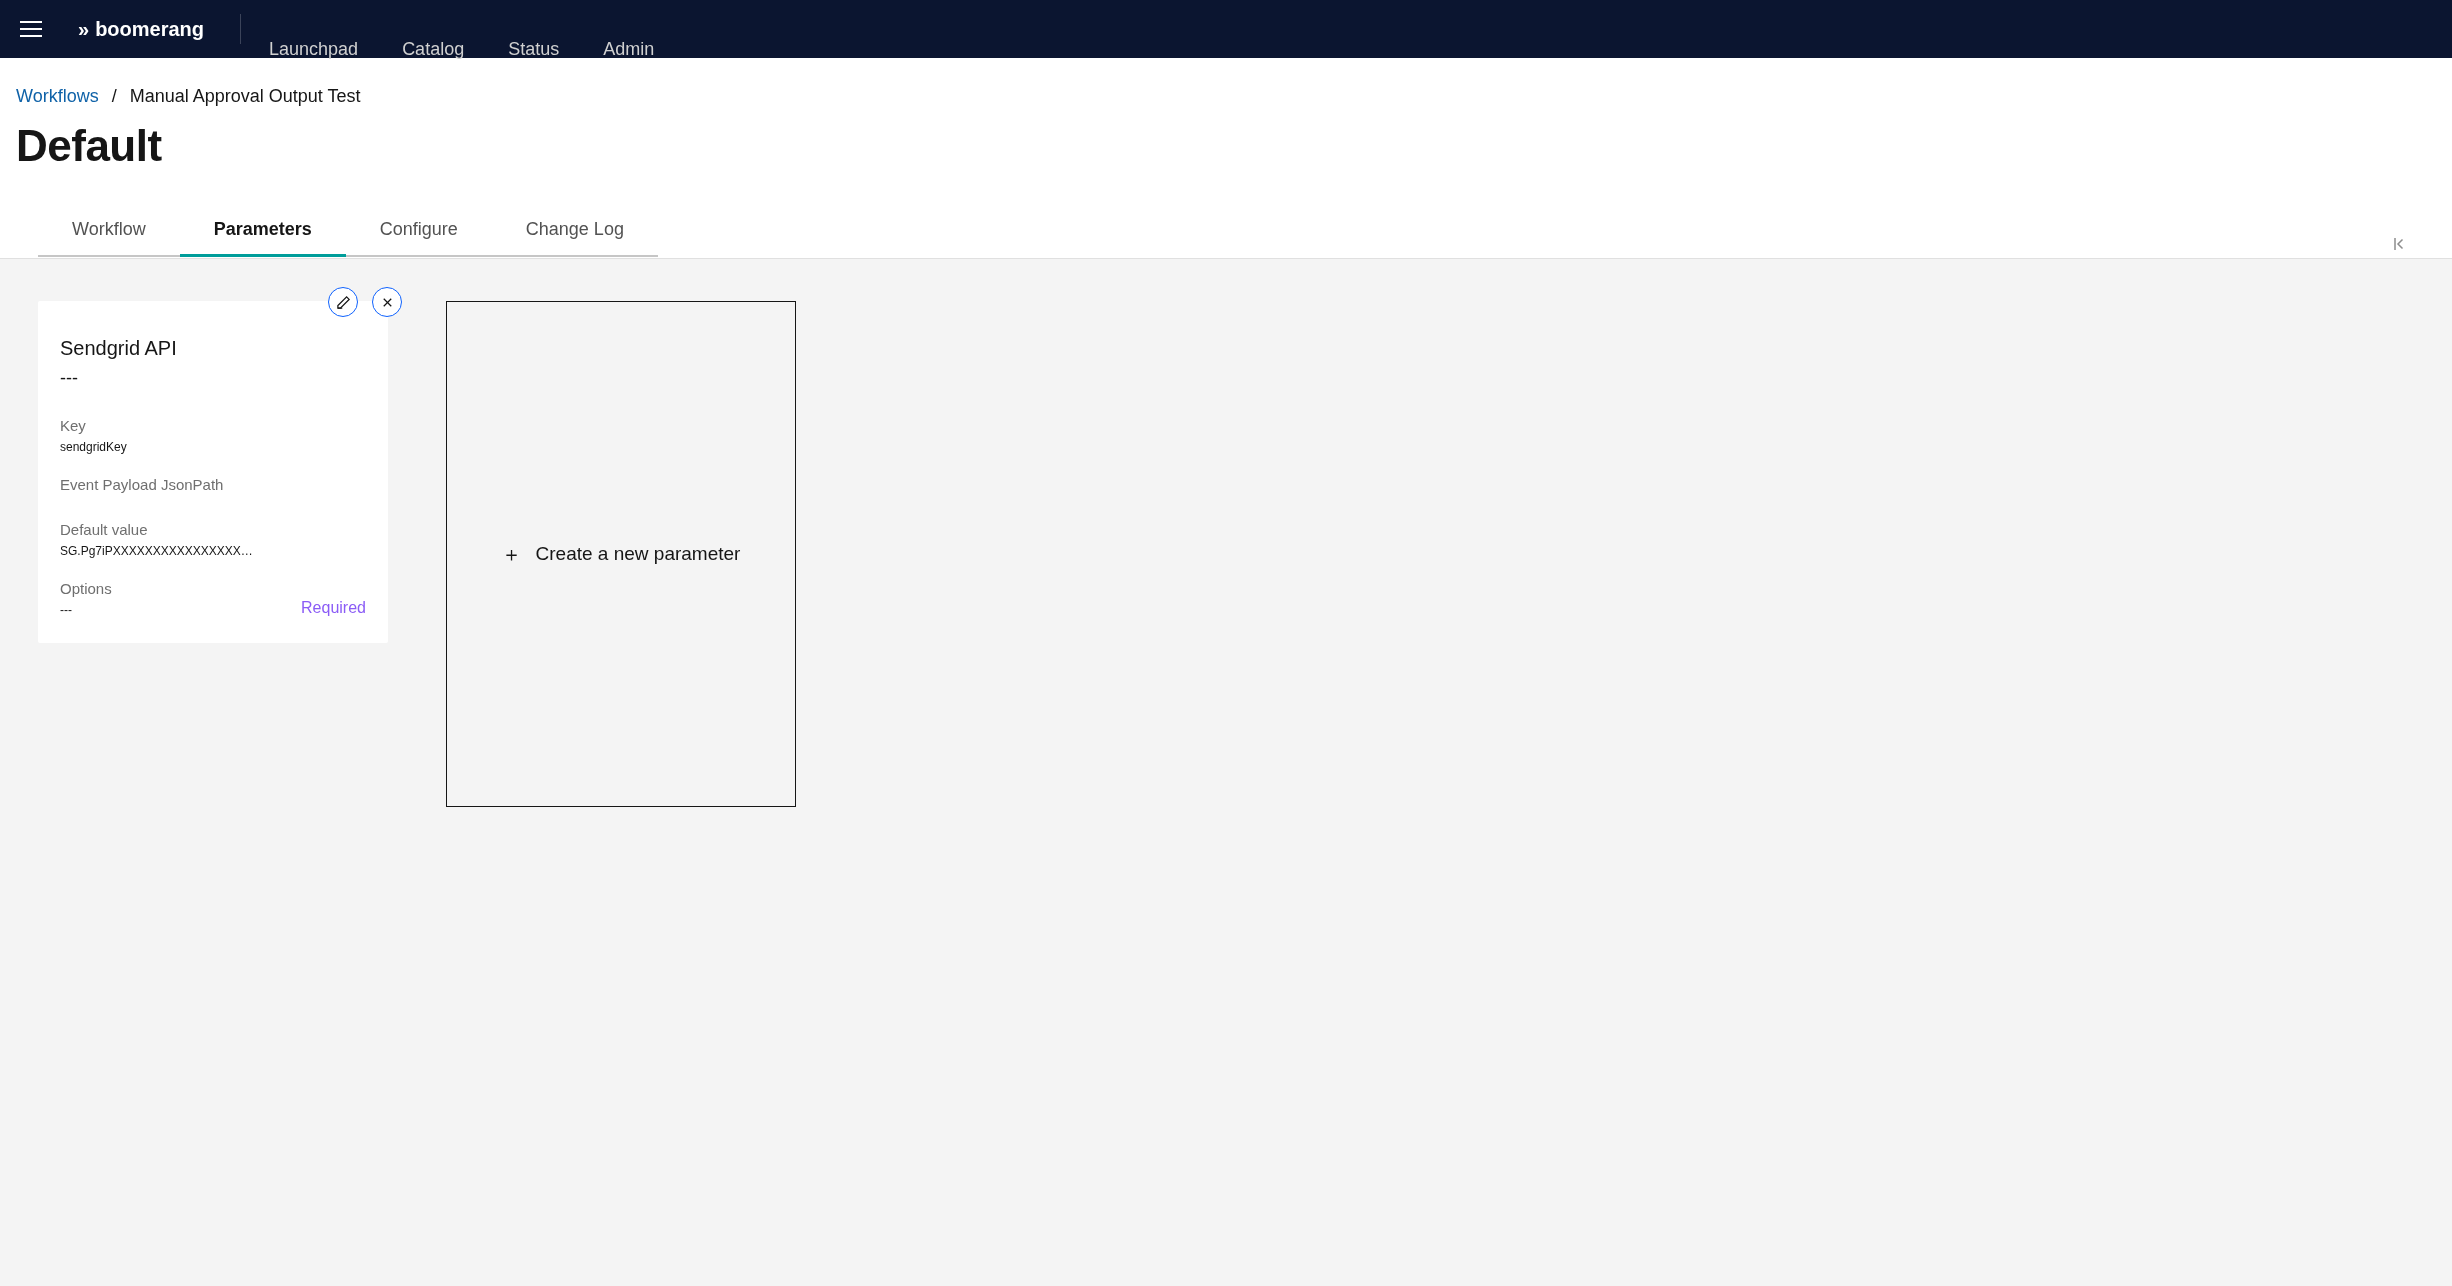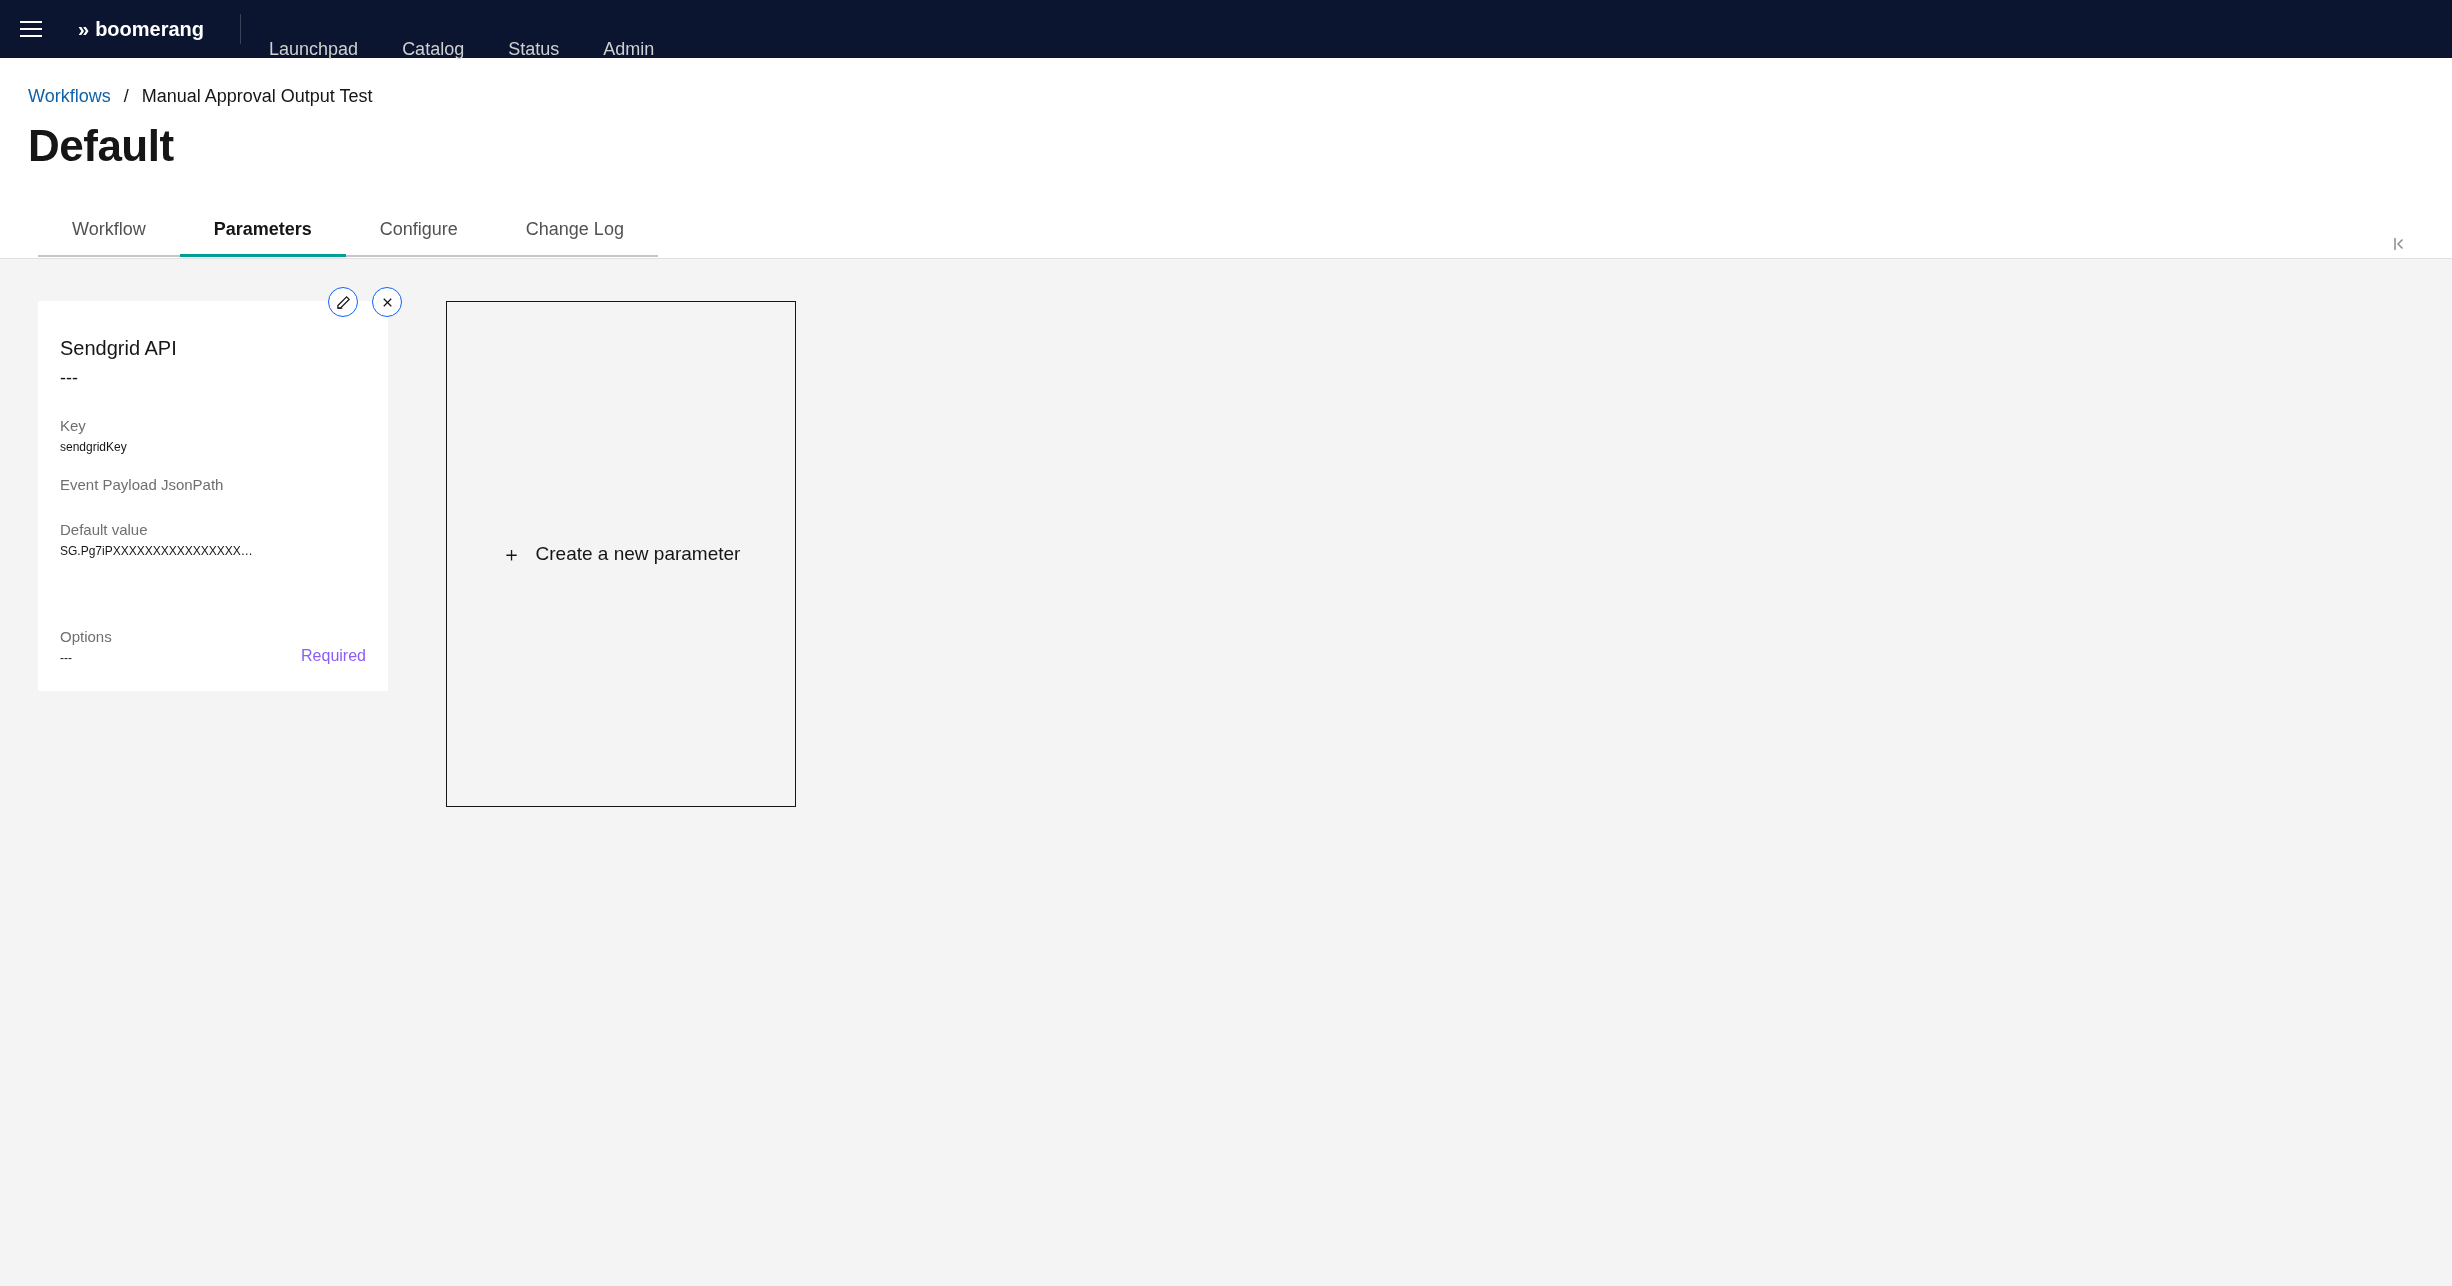--- a/index.html
+++ b/index.html
@@ -27,21 +27,21 @@
     border-right: 1px solid rgba(255,255,255,0.2);
     margin-right: 28px;
     height: 30px;
   }
   .logo-icon { font-weight:bold; font-size:20px; letter-spacing:-2px; }
   .nav-links { display:flex; gap:44px;margin-top:41px; }
   .nav-links a { color: #d0d0d0; text-decoration:none; font-size:18px; cursor:pointer; }
 
   
   .page-head {
-    padding: 28px 28px 8px 28px;
+    padding: 28px 28px 8px 16px;
   }
   .breadcrumb {
     font-size: 18px;
     color: #161616;
     margin-bottom: 14px;
   }
   .breadcrumb a { color: #0f62a8; text-decoration:none; cursor:pointer; }
   .breadcrumb .sep { margin: 0 8px; color:#161616; }
   .page-title {
     font-size: 44px;
@@ -210,21 +210,21 @@
       </div>
       <div class="field">
         <div class="field-label">Event Payload JsonPath</div>
         <div class="field-value"></div>
       </div>
       <div class="field">
         <div class="field-label">Default value</div>
         <div class="field-value">SG.Pg7iPXXXXXXXXXXXXXXXX…</div>
       </div>
       <div class="card-footer">
-        <div class="field" style="margin-bottom:0;margin-top:48px;">
+        <div class="field" style="margin-bottom:0;">
           <div class="field-label">Options</div>
           <div class="field-value">---</div>
         </div>
         <div class="required-tag">Required</div>
       </div>
     </div>
   </div>
 
   <div class="create-card">
     <span class="plus">＋</span>

